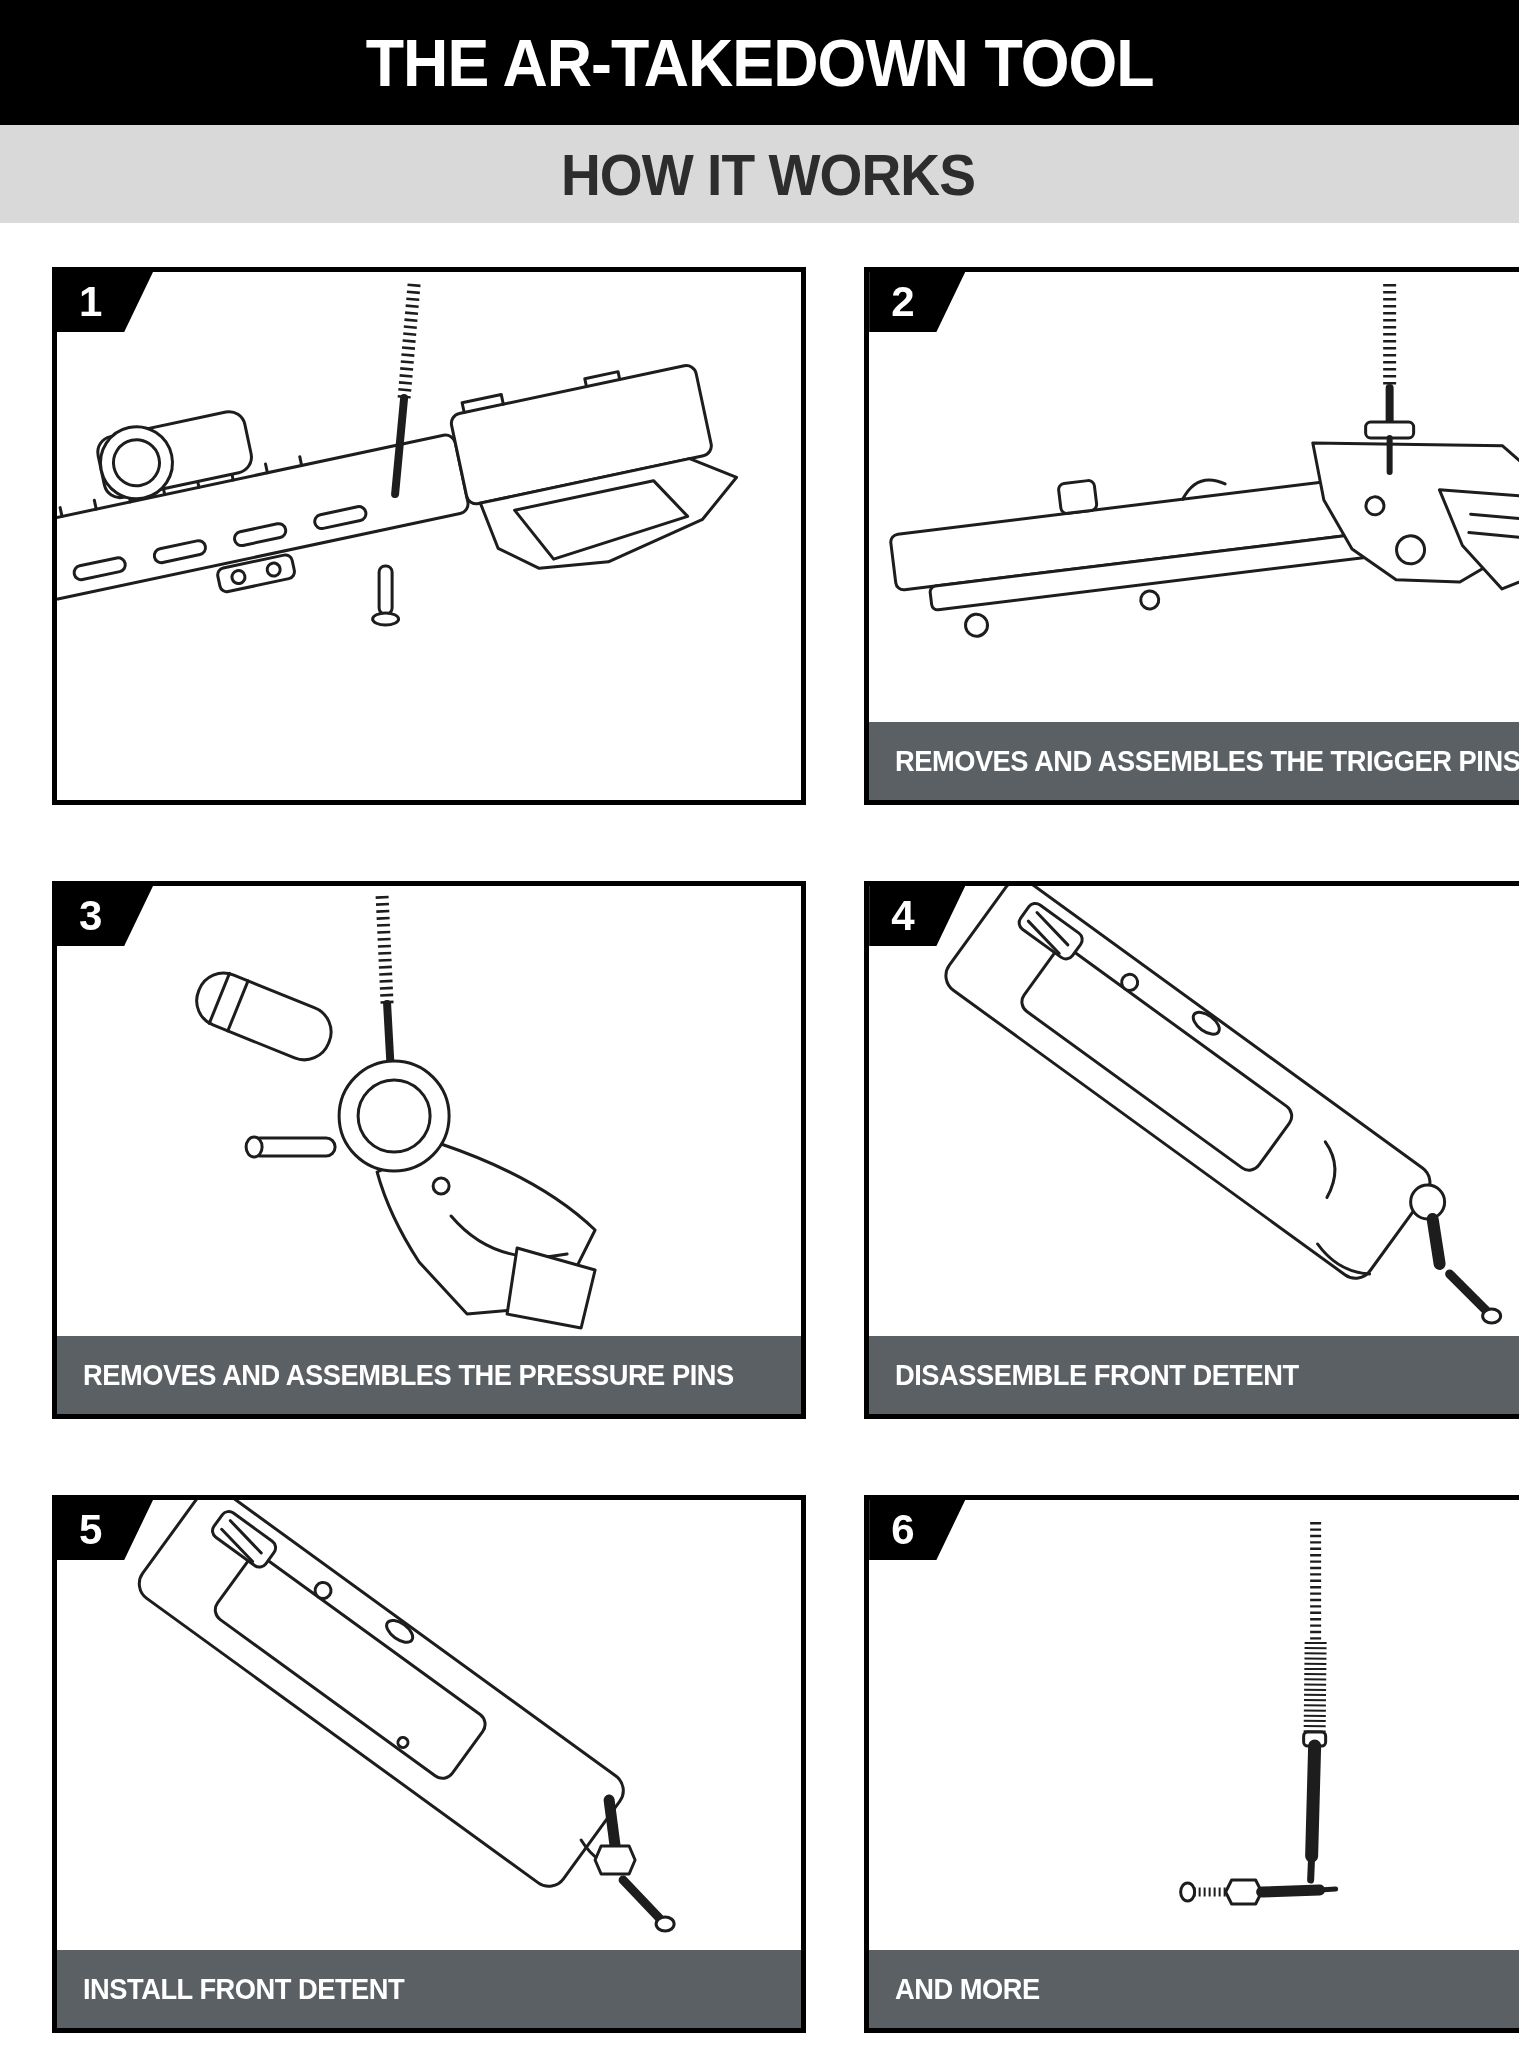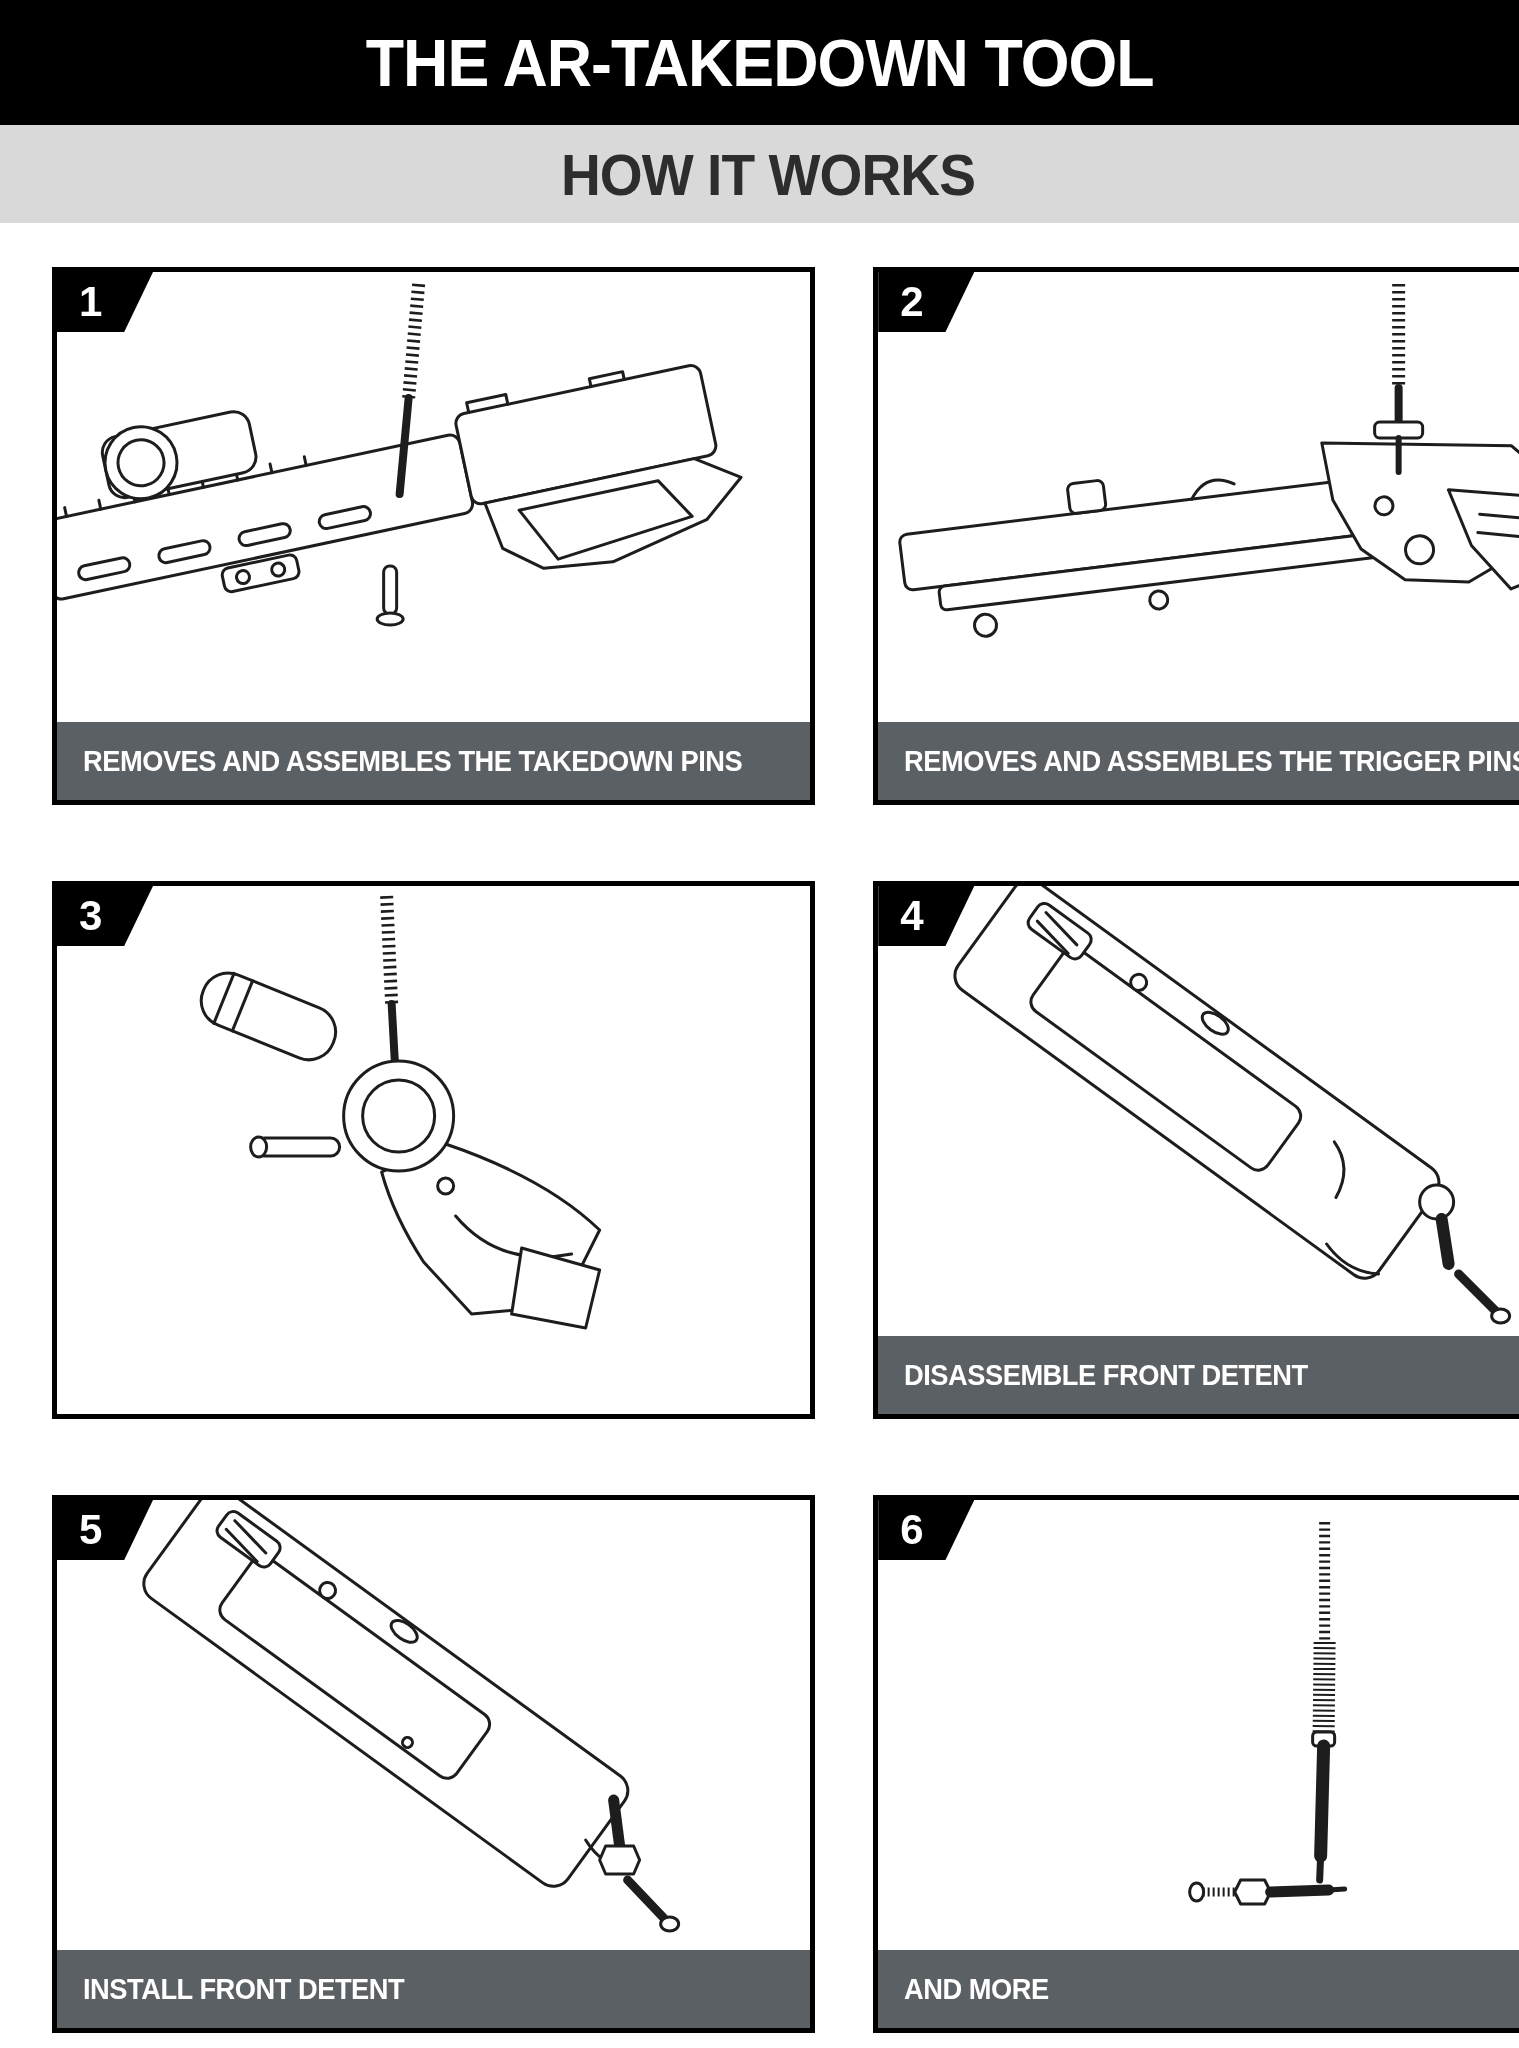--- a/index.html
+++ b/index.html
@@ -99,23 +99,20 @@
             <path d="M392 242 L606 242 L648 270 L606 304 L505 326 L436 318 L400 290 Z"></path>
             <path class="ln" d="M424 256 L566 256 L592 298 L452 312 Z"></path>
           </g>
           <line class="thread" x1="325" y1="12" x2="315" y2="126"></line>
           <path class="ln" style="stroke-width:8" d="M315 126 L306 222"></path>
           <rect x="290" y="294" width="13" height="48" rx="6"></rect>
           <ellipse cx="296.5" cy="347" rx="13" ry="6"></ellipse>
         </g>
       </svg>
     </div>
-    <div class="caption">
-      <span class="cap-text">REMOVES AND ASSEMBLES THE TAKEDOWN PINS</span>
-    </div>
   </section>
 
   <section class="panel">
     <div class="panel-art">
       <div class="badge">
         <span class="num">2</span>
       </div>
       <svg class="art-svg" viewBox="0 0 680 450">
         <g class="art">
           <g transform="rotate(-7 340 265)">
@@ -160,20 +157,23 @@
           <path class="ln" d="M362 330 q44 52 116 38"></path>
           <path d="M428 362 L506 384 L492 442 L418 428 Z"></path>
           <circle cx="305" cy="230" r="55"></circle>
           <circle cx="305" cy="230" r="36"></circle>
           <circle cx="352" cy="300" r="8"></circle>
           <rect x="162" y="252" width="84" height="18" rx="9"></rect>
           <ellipse cx="165" cy="261" rx="8" ry="10"></ellipse>
         </g>
       </svg>
     </div>
+    <div class="caption">
+      <span class="cap-text">REMOVES AND ASSEMBLES THE PRESSURE PINS</span>
+    </div>
   </section>
 
   <section class="panel">
     <div class="panel-art">
       <div class="badge">
         <span class="num">4</span>
       </div>
       <svg class="art-svg" viewBox="0 0 680 450">
         <g class="art">
           <g transform="rotate(36 320 200)">

